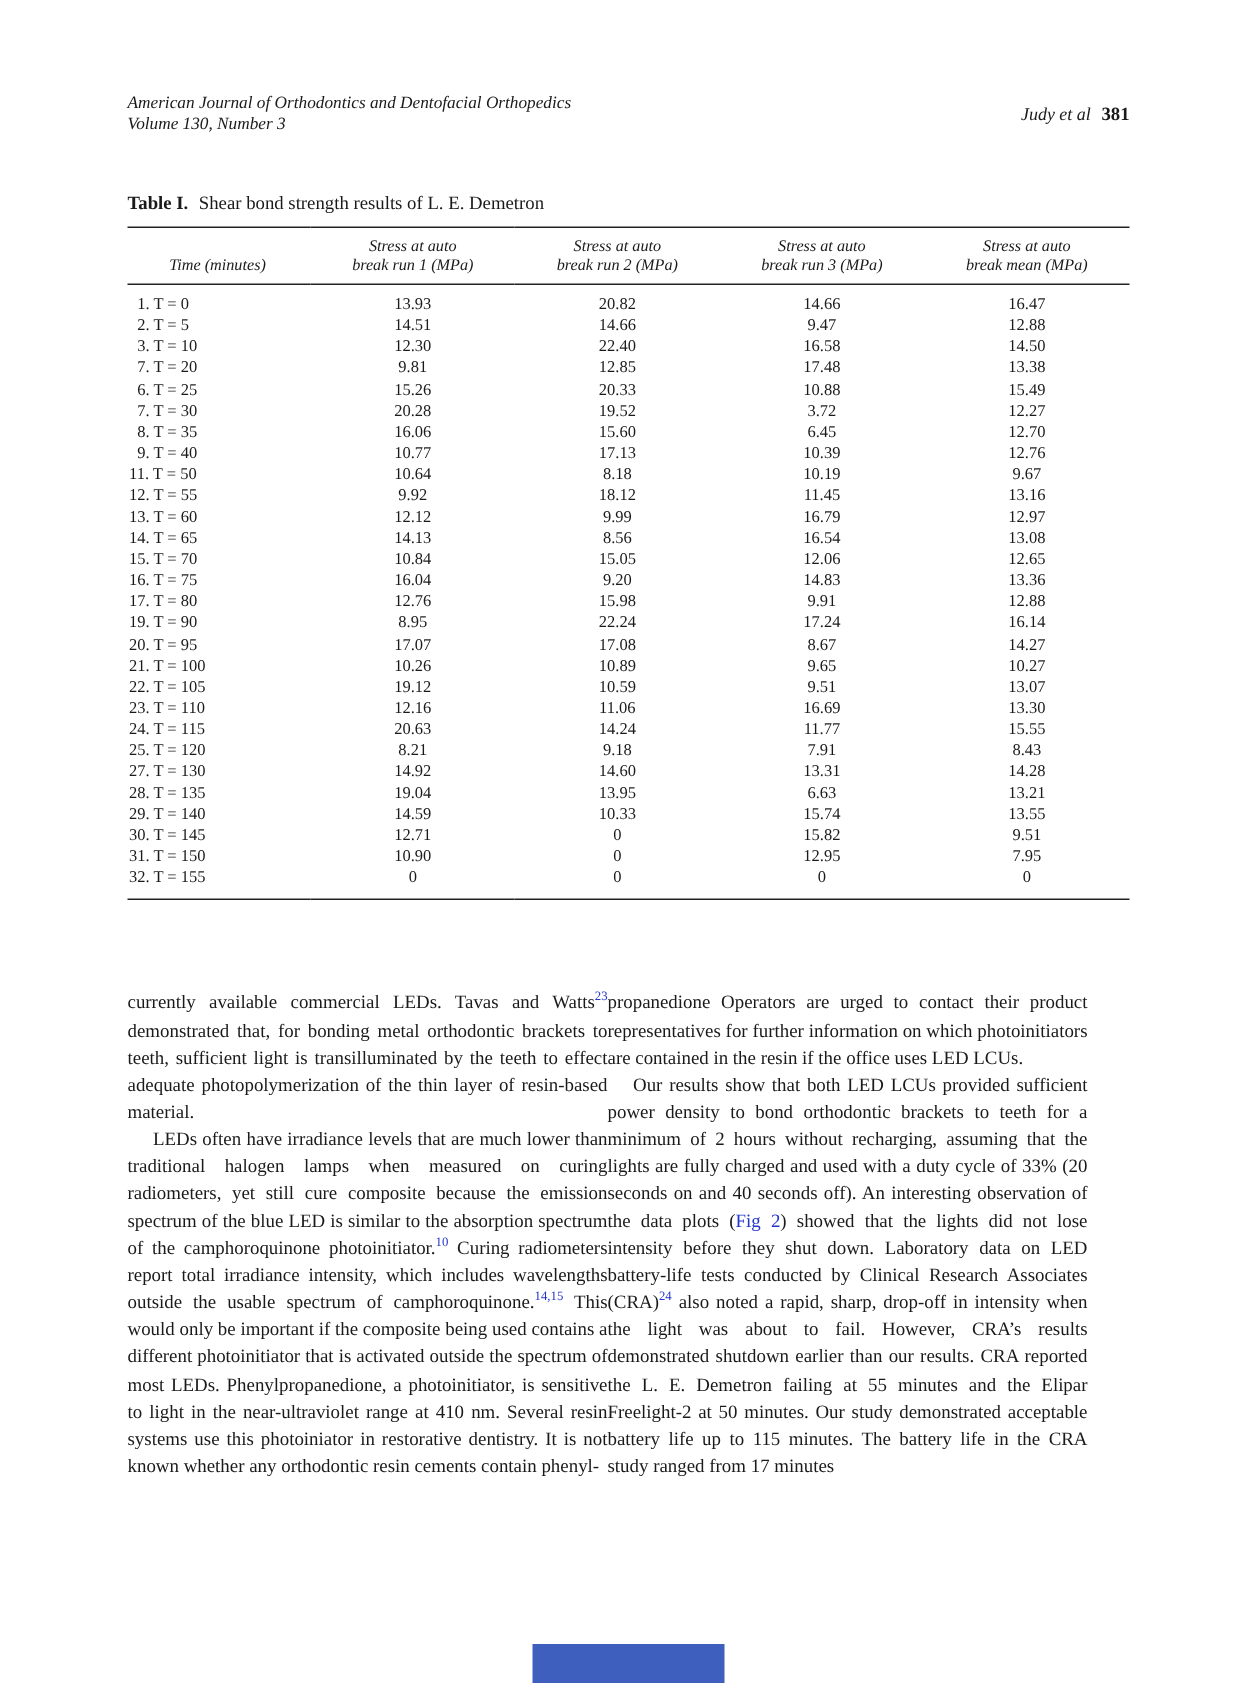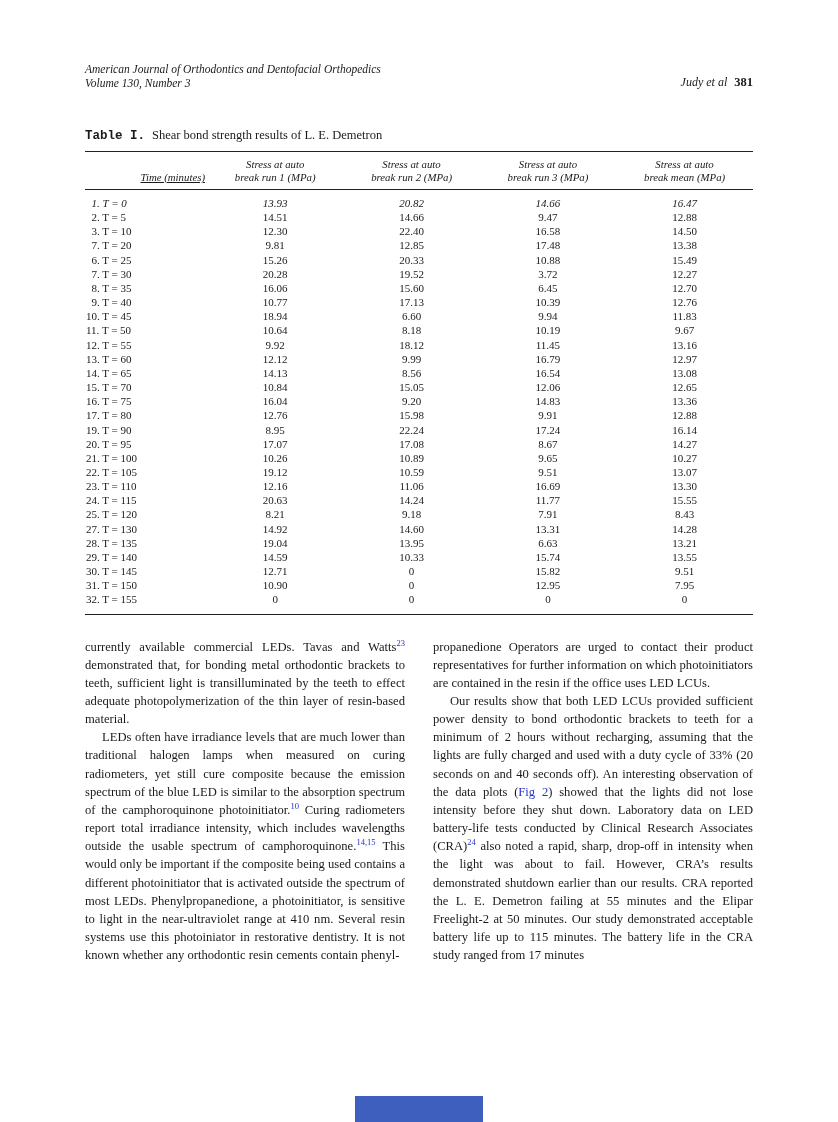--- a/index.html
+++ b/index.html
@@ -4,51 +4,51 @@
 <style>
   * { margin:0; padding:0; box-sizing:border-box; }
   html,body { background:#ffffff; }
   body {
     width:838px; height:1122px; position:relative; overflow:hidden;
     font-family:"Liberation Serif", serif; color:#1a1a1a;
   }
   .page { position:absolute; inset:0; padding:62px 85px 0 85px; }
 
   
-  .page-header { display:flex; justify-content:space-between; align-items:flex-end; }
+  .page-header { display:flex; justify-content:space-between; align-items:center; }
   .header-left { font-style:italic; font-size:11.5px; line-height:14px; }
   .header-right { font-size:12px; white-space:nowrap; }
   .authors { font-style:italic; }
   .page-number { font-style:normal; font-weight:bold; margin-left:7px; font-size:12.5px; }
 
   
   .table-caption { margin-top:38px; font-size:12.5px; }
-  .caption-label { font-weight:bold; margin-right:7px;font-family:Liberation Mono, monospace; }
+  .caption-label { font-weight:bold; margin-right:7px; }
 
   
   .data-table {
     width:100%; border-collapse:collapse; margin-top:8px;
     border-top:1.6px solid #222; border-bottom:1.6px solid #222;
   }
   .data-table thead th {
     font-style:italic; font-weight:normal; font-size:10.8px; line-height:13px;
     text-align:center; vertical-align:bottom; padding:6px 2px 5px 2px;
     border-bottom:1.1px solid #222;
   }
-  .data-table thead th.time-col { text-align:right; width:122px; padding-left:0;text-decoration:underline; }
+  .data-table thead th.time-col { text-align:center; width:122px; padding-left:0; }
   .data-table tbody td {
     font-size:11px; line-height:14.15px; padding:0 2px; text-align:center;
     font-variant-numeric: tabular-nums;
   }
   .data-table tbody td.time-cell { text-align:left; padding-left:1px; white-space:pre; }
-  .data-table tbody tr.first td { padding-top:6px;font-style:italic; }
+  .data-table tbody tr.first td { padding-top:6px; }
   .data-table tbody tr.last td { padding-bottom:7px; }
 
   
-  .body-text { display:flex; gap:28px; margin-top:23px; }
+  .body-text { display:flex; margin-top:59px; }
   .text-column { width:320px; font-size:12.6px; line-height:18.15px; text-align:justify; }
   .text-column p { margin:0; }
   .text-column p.indent { text-indent:17px; }
   sup { font-size:8.5px; line-height:0; vertical-align:super; }
   .cite-link { text-decoration:none; cursor:pointer; }
 
   
   .footer-marker {
     position:absolute; bottom:0; left:50%; transform:translateX(-50%);
     width:128px; height:26px;
@@ -147,27 +147,20 @@
           <td class="num-cell">15.60</td>
           <td class="num-cell">6.45</td>
           <td class="num-cell">12.70</td>
         </tr>
         <tr>
           <td class="time-cell"> 9. T = 40</td>
           <td class="num-cell">10.77</td>
           <td class="num-cell">17.13</td>
           <td class="num-cell">10.39</td>
           <td class="num-cell">12.76</td>
-        </tr>
-        <tr>
-          <td class="time-cell">10. T = 45</td>
-          <td class="num-cell">18.94</td>
-          <td class="num-cell">6.60</td>
-          <td class="num-cell">9.94</td>
-          <td class="num-cell">11.83</td>
         </tr>
         <tr>
           <td class="time-cell">11. T = 50</td>
           <td class="num-cell">10.64</td>
           <td class="num-cell">8.18</td>
           <td class="num-cell">10.19</td>
           <td class="num-cell">9.67</td>
         </tr>
         <tr>
           <td class="time-cell">12. T = 55</td>

